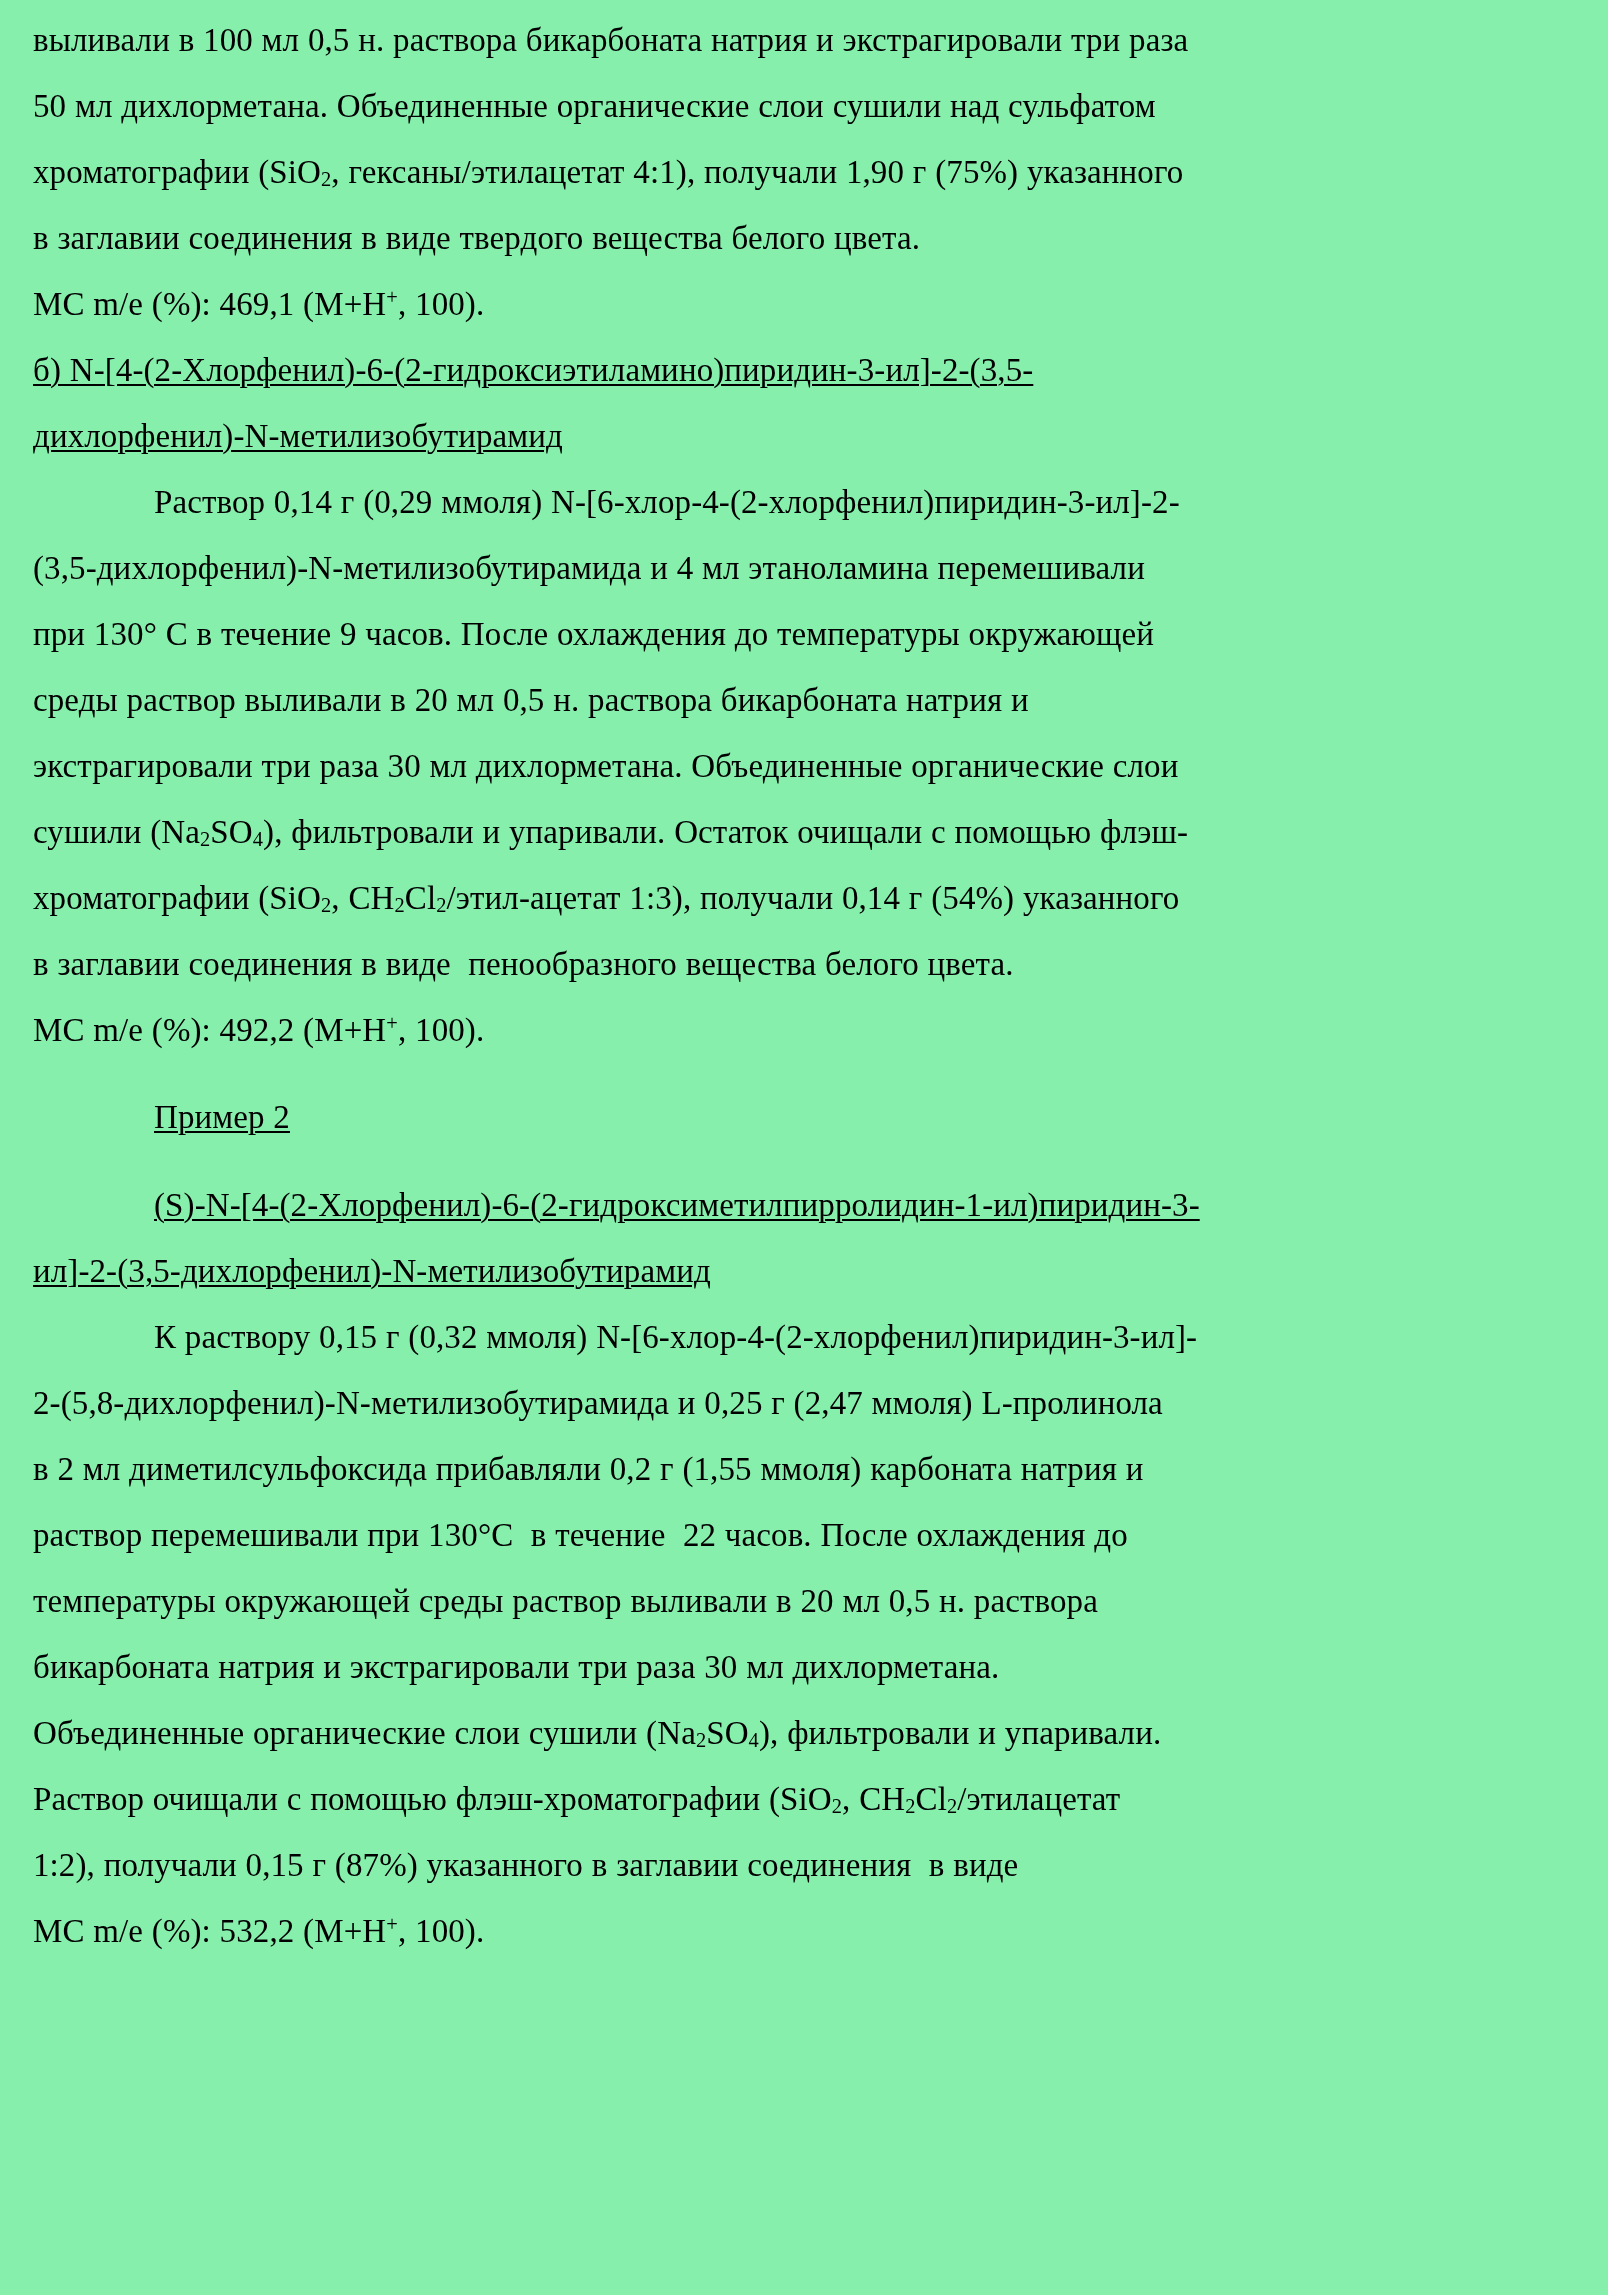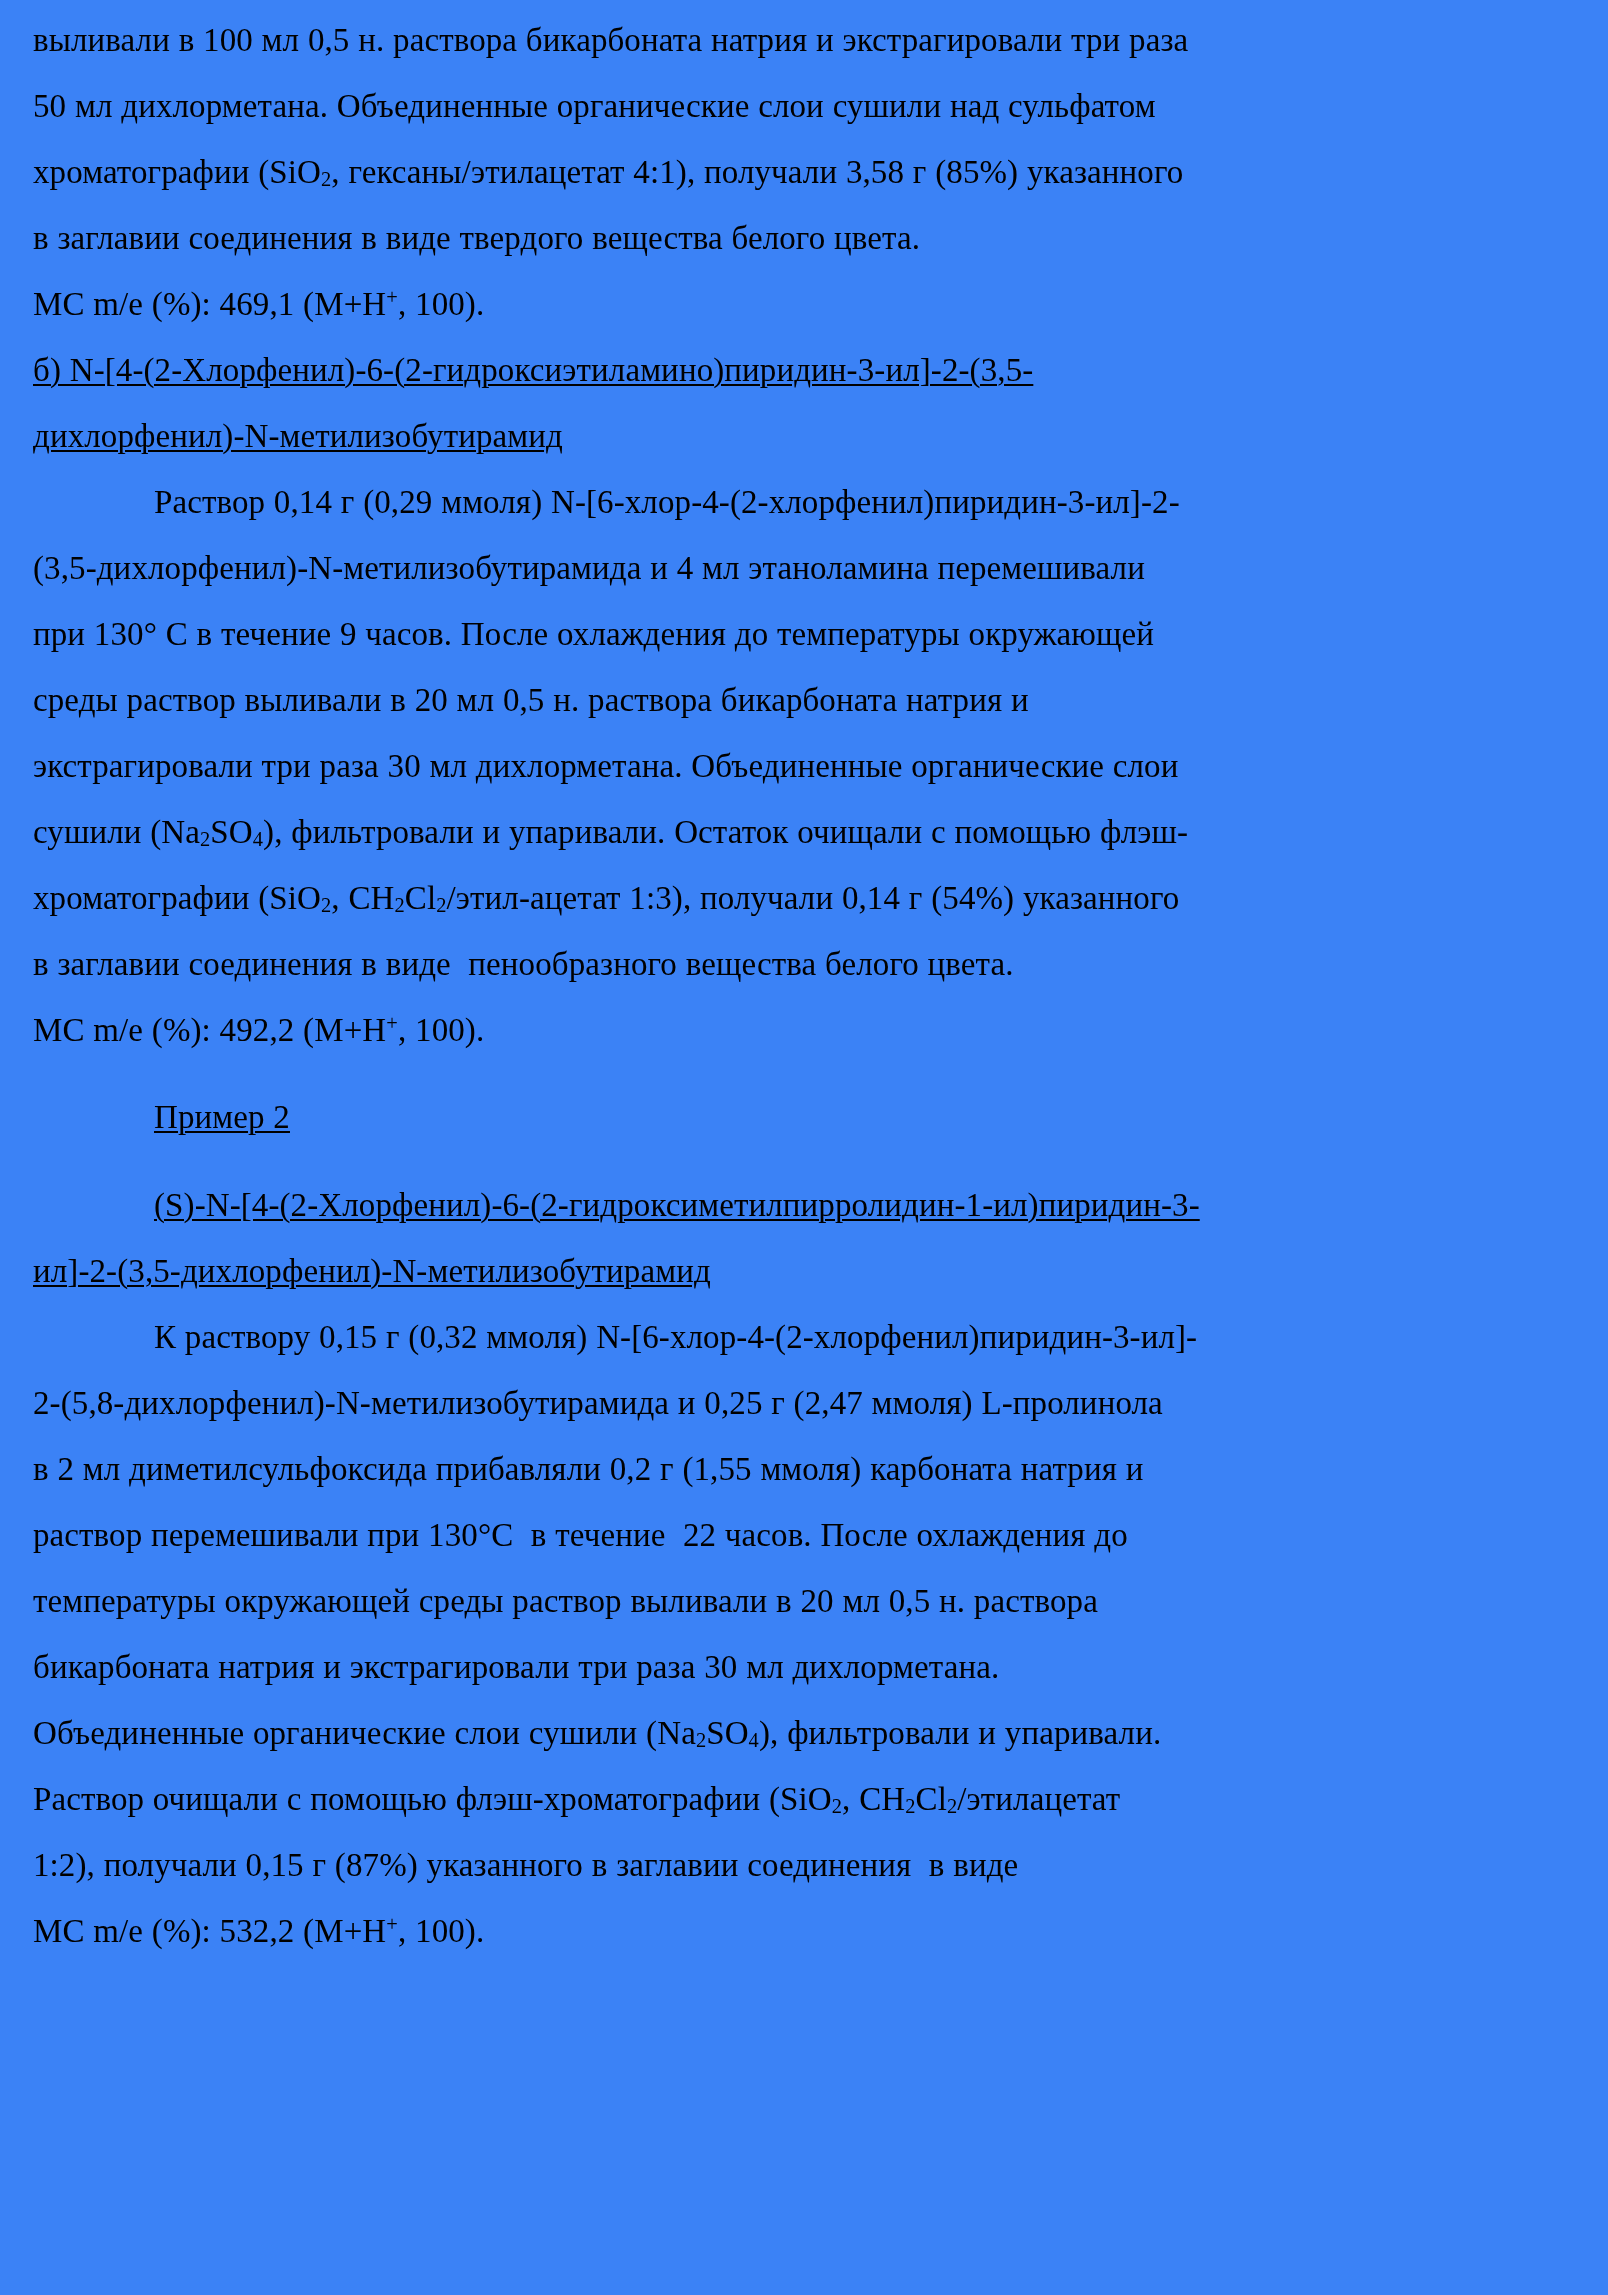--- a/index.html
+++ b/index.html
@@ -14,21 +14,21 @@
     color: #000000;
     -webkit-font-smoothing: none;
   }
   .page {
     position: relative;
     width: 1609px;
     height: 2295px;
     box-sizing: border-box;
     padding: 0;
     overflow: hidden;
-    background: #3b82f6;
+    background: #86efac;
   }
   .textblock {
     position: absolute;
     left: 33px;
     top: 6.7px;
     width: 1547px;
   }
   .line {
     font-size: 33px;
     line-height: 66px;
@@ -60,21 +60,21 @@
   }
 </style>
 </head>
 <body>
 
 <div class="page">
   <div class="textblock">
 
     <div class="line">выливали в 100 мл 0,5 н. раствора бикарбоната натрия и экстрагировали три раза</div>
     <div class="line">50 мл дихлорметана. Объединенные органические слои сушили над сульфатом</div>
-    <div class="line"><span>хроматографии (SiO</span><sub>2</sub><span>, гексаны/этилацетат 4:1), получали 3,58 г (85%) указанного</span></div>
+    <div class="line"><span>хроматографии (SiO</span><sub>2</sub><span>, гексаны/этилацетат 4:1), получали 1,90 г (75%) указанного</span></div>
     <div class="line">в заглавии соединения в виде твердого вещества белого цвета.</div>
 
     <div class="line"><span>МС m/e (%): 469,1 (М+Н</span><sup>+</sup><span>, 100).</span></div>
 
     <div class="line"><span class="u">б) N-[4-(2-Хлорфенил)-6-(2-гидроксиэтиламино)пиридин-3-ил]-2-(3,5-</span></div>
     <div class="line"><span class="u">дихлорфенил)-N-метилизобутирамид</span></div>
 
     <div class="line"><span class="indent"></span><span>Раствор 0,14 г (0,29 ммоля) N-[6-хлор-4-(2-хлорфенил)пиридин-3-ил]-2-</span></div>
     <div class="line">(3,5-дихлорфенил)-N-метилизобутирамида и 4 мл этаноламина перемешивали</div>
     <div class="line">при 130° С в течение 9 часов. После охлаждения до температуры окружающей</div>

